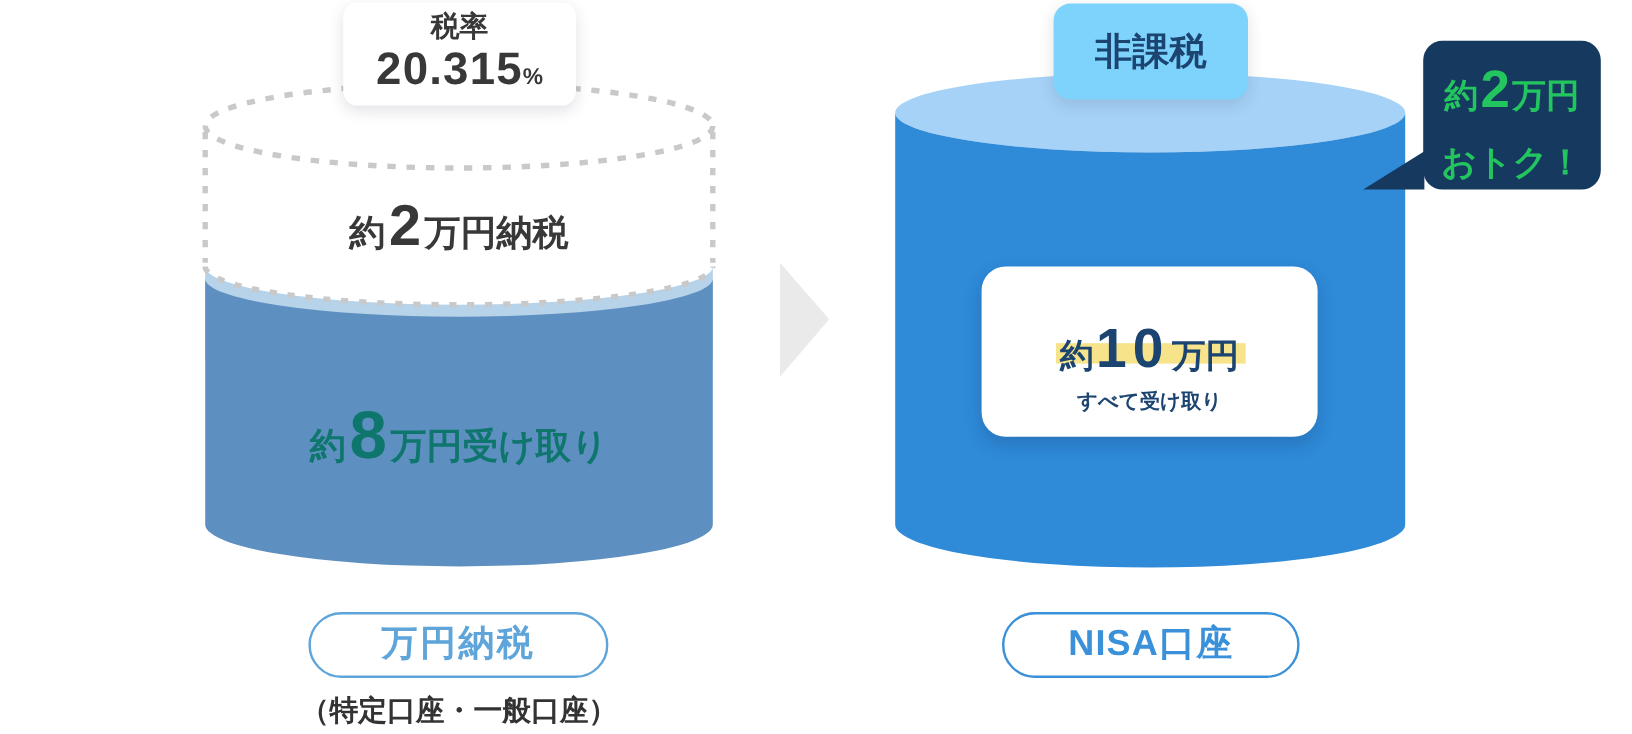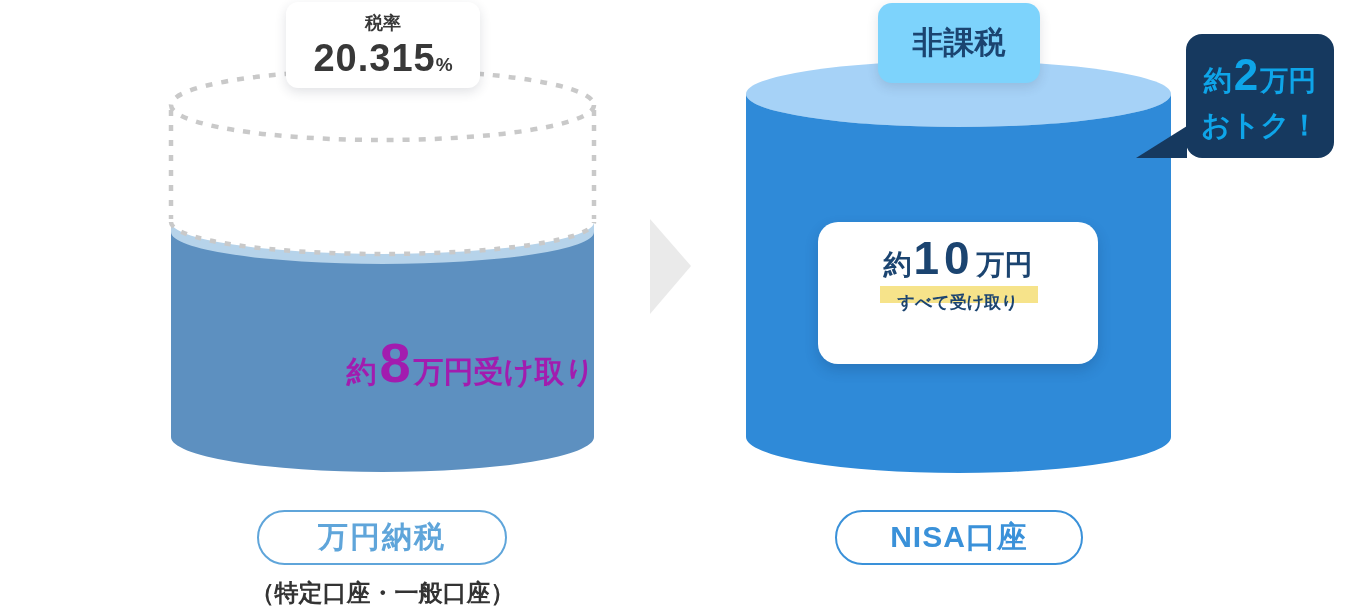--- a/index.html
+++ b/index.html
@@ -20,67 +20,67 @@
   .shape-bubble-tail{fill:var(--bubble-navy,#16395f);}
 
   
   .ov{position:absolute;box-sizing:border-box;}
 
   .rate-badge{
     left:286px;top:2px;width:194px;height:86px;background:#fff;border-radius:12px;
     box-shadow:0 4px 12px rgba(40,50,70,.14);text-align:center;padding-top:8px;
     color:var(--dark-text,#383838);
   }
-  .rate-label{font-size:18px;font-weight:bold;line-height:26px;}
+  .rate-label{font-size:24px;font-weight:bold;line-height:26px;}
   .rate-line{line-height:44px;font-weight:bold;}
   .rate-value{font-size:38px;letter-spacing:1px;text-align:right;}
   .rate-unit{font-size:19px;}
 
   .tax-line{
     left:170px;top:162px;width:425px;height:54px;line-height:54px;text-align:center;
     font-weight:bold;color:var(--dark-text,#383838);white-space:nowrap;
   }
   .tax-line .sm{font-size:30px;}
   .tax-line .lg{font-size:48px;padding:0 3px;}
 
   .receive-line{
-    left:170px;top:334px;width:425px;height:58px;line-height:58px;text-align:right;
-    font-weight:bold;color:#a21caf;white-space:nowrap;
+    left:170px;top:334px;width:425px;height:58px;line-height:58px;text-align:center;
+    font-weight:bold;color:#0f766e;white-space:nowrap;
   }
   .receive-line .sm{font-size:30px;}
   .receive-line .lg{font-size:56px;padding:0 3px;}
 
   .taxfree-badge{
     left:878px;top:3px;width:162px;height:80px;background:#7dd3fc;border-radius:14px;
     box-shadow:0 4px 12px rgba(40,50,70,.14);text-align:center;line-height:80px;
     font-size:31px;font-weight:bold;color:var(--navy-text,#1b4470);
   }
 
   .amount-card{
     left:818px;top:222px;width:280px;height:142px;background:#fff;border-radius:20px;
     box-shadow:0 6px 14px rgba(15,40,80,.20);text-align:center;color:var(--navy-text,#1b4470);
-    font-weight:bold;padding-top:8px;
+    font-weight:bold;padding-top:40px;
   }
   .hl-bar{
     position:absolute;left:62px;top:64px;width:158px;height:17px;
     background:var(--highlight-yellow,#f6e38a);z-index:0;
   }
   .amount-line{position:relative;z-index:1;height:56px;line-height:56px;white-space:nowrap;}
   .amount-line .sm{font-size:28px;}
   .amount-line .lg{font-size:46px;letter-spacing:5px;padding:0 2px;}
   .amount-caption{position:relative;z-index:1;font-size:17px;line-height:34px;}
 
   .bubble{
     left:1186px;top:34px;width:148px;height:124px;background:var(--bubble-navy,#16395f);
-    border-radius:16px;color:#0ea5e9;font-weight:bold;text-align:center;padding-top:16px;
+    border-radius:16px;color:#22c55e;font-weight:bold;text-align:center;padding-top:16px;
   }
   .bubble-line1{height:50px;line-height:50px;white-space:nowrap;}
   .bubble-line1 .sm{font-size:28px;}
   .bubble-line1 .lg{font-size:44px;padding:0 2px;}
-  .bubble-line2{font-size:29px;line-height:38px;margin-top:6px;}
+  .bubble-line2{font-size:29px;line-height:38px;margin-top:17px;}
 
   .pill{
     top:510px;height:55px;background:#fff;border-radius:30px;text-align:center;
     line-height:49px;font-weight:bold;white-space:nowrap;
   }
   .pill-left{
     left:257px;width:250px;border:2.5px solid var(--taxable-pill-blue,#5fa5da);
     color:var(--taxable-pill-blue,#5fa5da);font-size:30px;letter-spacing:2px;
   }
   .pill-right{
@@ -113,20 +113,21 @@
     <path class="shape-nisa-body" d="M746,94 A212.5,33 0 0 0 1171,94 L1171,437 A212.5,36 0 0 1 746,437 Z"></path>
 
     <polygon class="shape-bubble-tail" points="1136,158 1187,126 1187,158"></polygon>
   </svg>
 
   <div class="ov rate-badge">
     <div class="rate-label">税率</div>
     <div class="rate-line"><span class="rate-value">20.315</span><span class="rate-unit">%</span></div>
   </div>
 
+  <div class="ov tax-line"><span class="sm">約</span><span class="lg">2</span><span class="sm">万円納税</span></div>
 
   <div class="ov receive-line"><span class="sm">約</span><span class="lg">8</span><span class="sm">万円受け取り</span></div>
 
   <div class="ov taxfree-badge">非課税</div>
 
   <div class="ov amount-card">
     <div class="hl-bar"></div>
     <div class="amount-line"><span class="sm">約</span><span class="lg">10</span><span class="sm">万円</span></div>
     <div class="amount-caption">すべて受け取り</div>
   </div>

